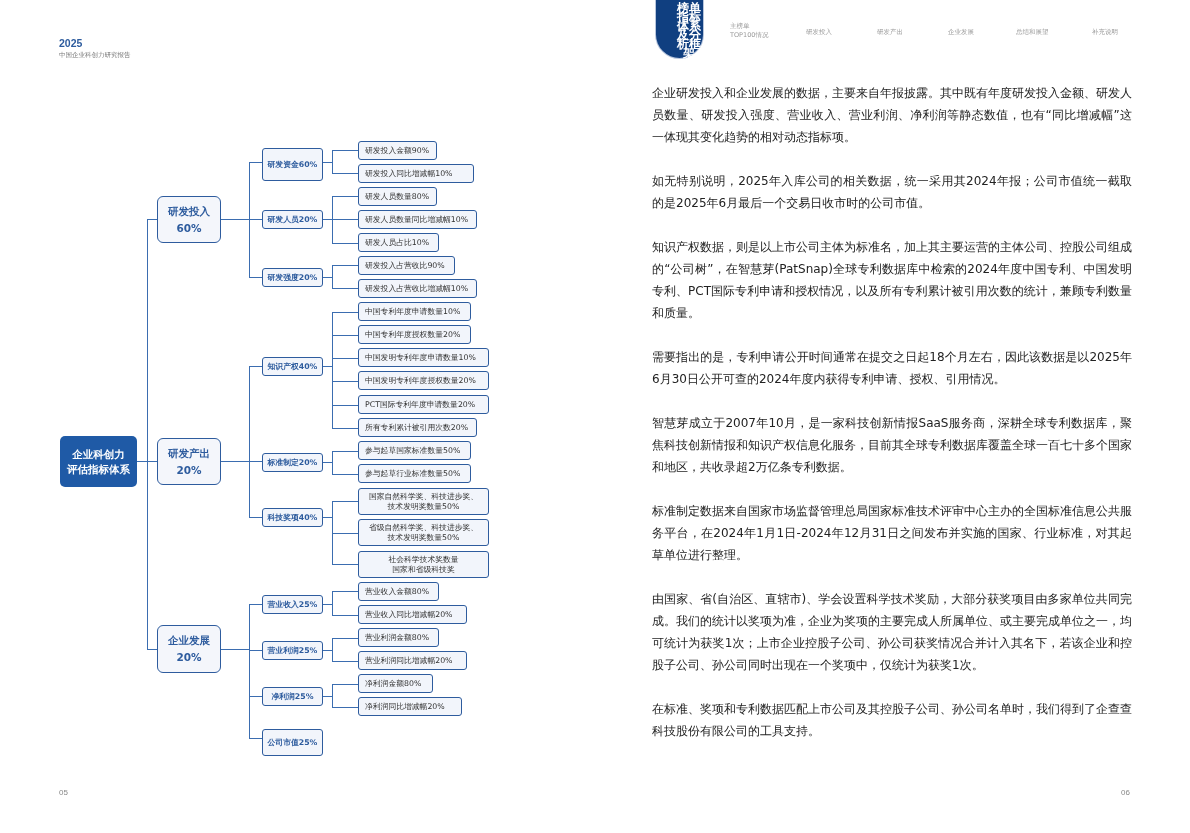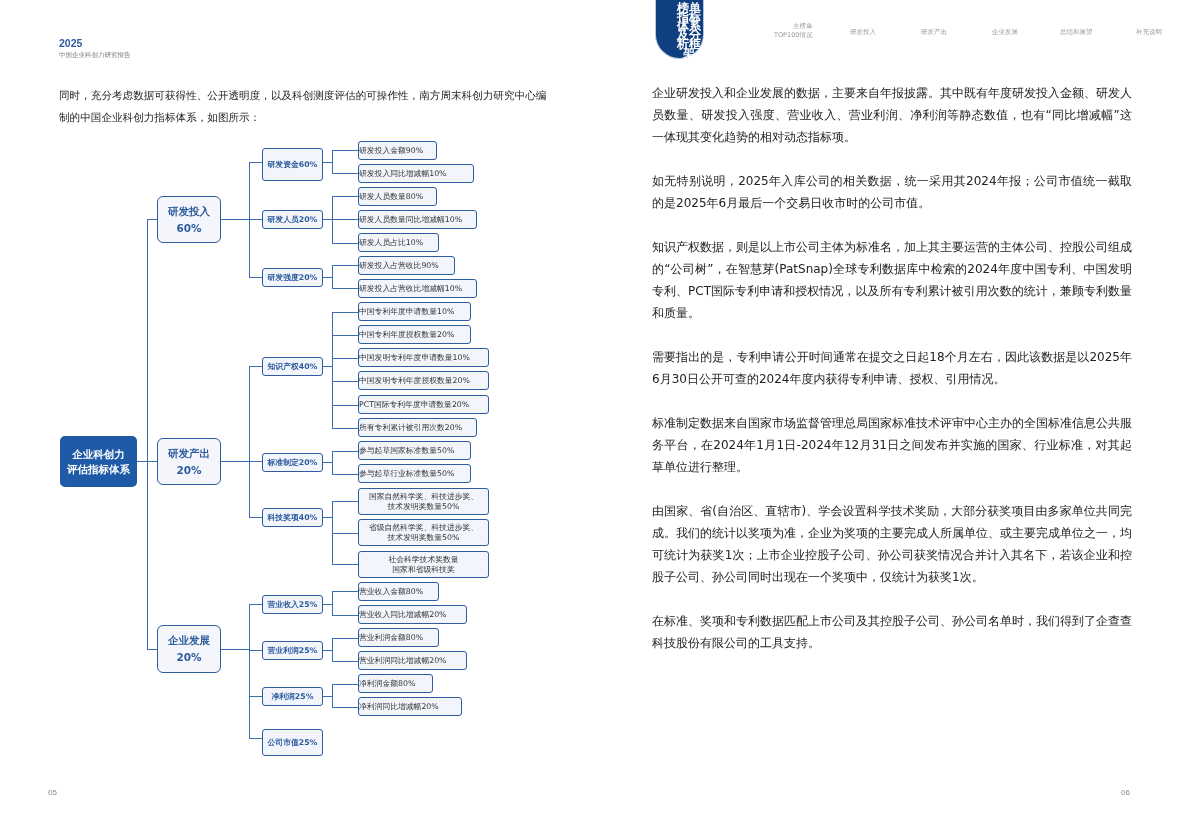--- a/index.html
+++ b/index.html
@@ -13,37 +13,36 @@
   .pnum { position:absolute; font-size:8px; color:#888; font-family:"Liberation Sans",sans-serif; }
 
   
   .mm { position:absolute; left:0; top:0; width:595px; height:833px; }
   .node { position:absolute; box-sizing:border-box; border:1.3px solid #2e5c9e; border-radius:3px;
           background:#f2f5fb; display:flex; align-items:center; justify-content:center; text-align:center;
           color:#333; font-size:7.8px; line-height:10px; white-space:nowrap; }
   .root { background:#1f5aa6; color:#fff; font-weight:bold; font-size:10.5px; line-height:15px; border-radius:5px; border:none; }
   .l1 { background:#f4f6fb; color:#2e5c9e; font-weight:bold; font-size:10.5px; line-height:17px; border-radius:6px; }
   .l2 { color:#2e5c9e; font-weight:bold; font-size:7.8px; }
-  .l3 { justify-content:flex-start; }
+  .l3 { justify-content:flex-start; padding-left:6px; }
   .l3.multi { justify-content:center; padding-left:0; white-space:normal; }
   .ln { position:absolute; background:#3b6db0; }
   .nav-active { position:absolute; left:656px; top:0; width:47px; height:58px; background:#103f80;
                 border-radius:0 0 24px 24px; box-shadow:0 0 0 1px #b8c6dd; color:#fff; font-size:12px;
                 font-weight:bold; text-align:center; display:flex; align-items:center; justify-content:center; line-height:9px; padding-top:4px; box-sizing:border-box;padding-left:19px; }
-  .nav-item { position:absolute; top:22px; font-size:6.5px; color:#9a9a9a; text-align:right; line-height:9px; white-space:nowrap;margin-left:44px; }
+  .nav-item { position:absolute; top:22px; font-size:6.5px; color:#9a9a9a; text-align:left; line-height:9px; white-space:nowrap; }
   .rtext { position:absolute; left:652px; top:82px; width:480px; font-size:12px; line-height:22px; color:#222; }
   .rtext p { margin:0 0 22px 0; text-align:justify; }
 </style>
 </head>
 <body>
 
 <div class="page left">
   <div class="hdr-year">2025</div>
   <div class="hdr-sub">中国企业科创力研究报告</div>
-  <div class="intro">同时，充分考虑数据可获得性、公开透明度，以及科创测度评估的可操作性，南方周末科创力研究中心编制的中国企业科创力指标体系，如图所示：</div>
 
   <div class="mm">
 
     <div class="ln" style="left:137px;top:461px;width:10px;height:1.3px"></div>
     <div class="ln" style="left:147px;top:219px;width:1.3px;height:430px"></div>
     <div class="ln" style="left:147px;top:219px;width:10px;height:1.3px"></div>
     <div class="ln" style="left:147px;top:461px;width:10px;height:1.3px"></div>
     <div class="ln" style="left:147px;top:649px;width:10px;height:1.3px"></div>
 
     <div class="ln" style="left:221px;top:219px;width:41px;height:1.3px"></div>
@@ -172,21 +171,21 @@
     </div>
 
     <div class="node l3" style="left:358px;top:582px;width:81px;height:19px">营业收入金额80%</div>
     <div class="node l3" style="left:358px;top:605px;width:109px;height:19px">营业收入同比增减幅20%</div>
     <div class="node l3" style="left:358px;top:628px;width:81px;height:19px">营业利润金额80%</div>
     <div class="node l3" style="left:358px;top:651px;width:109px;height:19px">营业利润同比增减幅20%</div>
     <div class="node l3" style="left:358px;top:674px;width:75px;height:19px">净利润金额80%</div>
     <div class="node l3" style="left:358px;top:697px;width:104px;height:19px">净利润同比增减幅20%</div>
   </div>
 
-  <div class="pnum" style="left:48px;top:788px">05</div>
+  <div class="pnum" style="left:59px;top:788px">05</div>
 </div>
 
 <div class="nav-active">
   <div style="display:flex;flex-direction:column">
     <span>榜单指标体系</span>
     <span>及分析框架</span>
   </div>
 </div>
 <div class="nav-item" style="left:730px">
   <div>主榜单</div>
@@ -196,17 +195,18 @@
 <div class="nav-item" style="left:877px;top:28px">研发产出</div>
 <div class="nav-item" style="left:948px;top:28px">企业发展</div>
 <div class="nav-item" style="left:1016px;top:28px">总结和展望</div>
 <div class="nav-item" style="left:1092px;top:28px">补充说明</div>
 
 <div class="rtext">
   <p>企业研发投入和企业发展的数据，主要来自年报披露。其中既有年度研发投入金额、研发人员数量、研发投入强度、营业收入、营业利润、净利润等静态数值，也有“同比增减幅”这一体现其变化趋势的相对动态指标项。</p>
   <p>如无特别说明，2025年入库公司的相关数据，统一采用其2024年报；公司市值统一截取的是2025年6月最后一个交易日收市时的公司市值。</p>
   <p>知识产权数据，则是以上市公司主体为标准名，加上其主要运营的主体公司、控股公司组成的“公司树”，在智慧芽(PatSnap)全球专利数据库中检索的2024年度中国专利、中国发明专利、PCT国际专利申请和授权情况，以及所有专利累计被引用次数的统计，兼顾专利数量和质量。</p>
   <p>需要指出的是，专利申请公开时间通常在提交之日起18个月左右，因此该数据是以2025年6月30日公开可查的2024年度内获得专利申请、授权、引用情况。</p>
+  <p>智慧芽成立于2007年10月，是一家科技创新情报SaaS服务商，深耕全球专利数据库，聚焦科技创新情报和知识产权信息化服务，目前其全球专利数据库覆盖全球一百七十多个国家和地区，共收录超2万亿条专利数据。</p>
   <p>标准制定数据来自国家市场监督管理总局国家标准技术评审中心主办的全国标准信息公共服务平台，在2024年1月1日-2024年12月31日之间发布并实施的国家、行业标准，对其起草单位进行整理。</p>
   <p>由国家、省(自治区、直辖市)、学会设置科学技术奖励，大部分获奖项目由多家单位共同完成。我们的统计以奖项为准，企业为奖项的主要完成人所属单位、或主要完成单位之一，均可统计为获奖1次；上市企业控股子公司、孙公司获奖情况合并计入其名下，若该企业和控股子公司、孙公司同时出现在一个奖项中，仅统计为获奖1次。</p>
   <p>在标准、奖项和专利数据匹配上市公司及其控股子公司、孙公司名单时，我们得到了企查查科技股份有限公司的工具支持。</p>
 </div>
 <div class="pnum" style="left:1121px;top:788px">06</div>
 
 </body></html>

